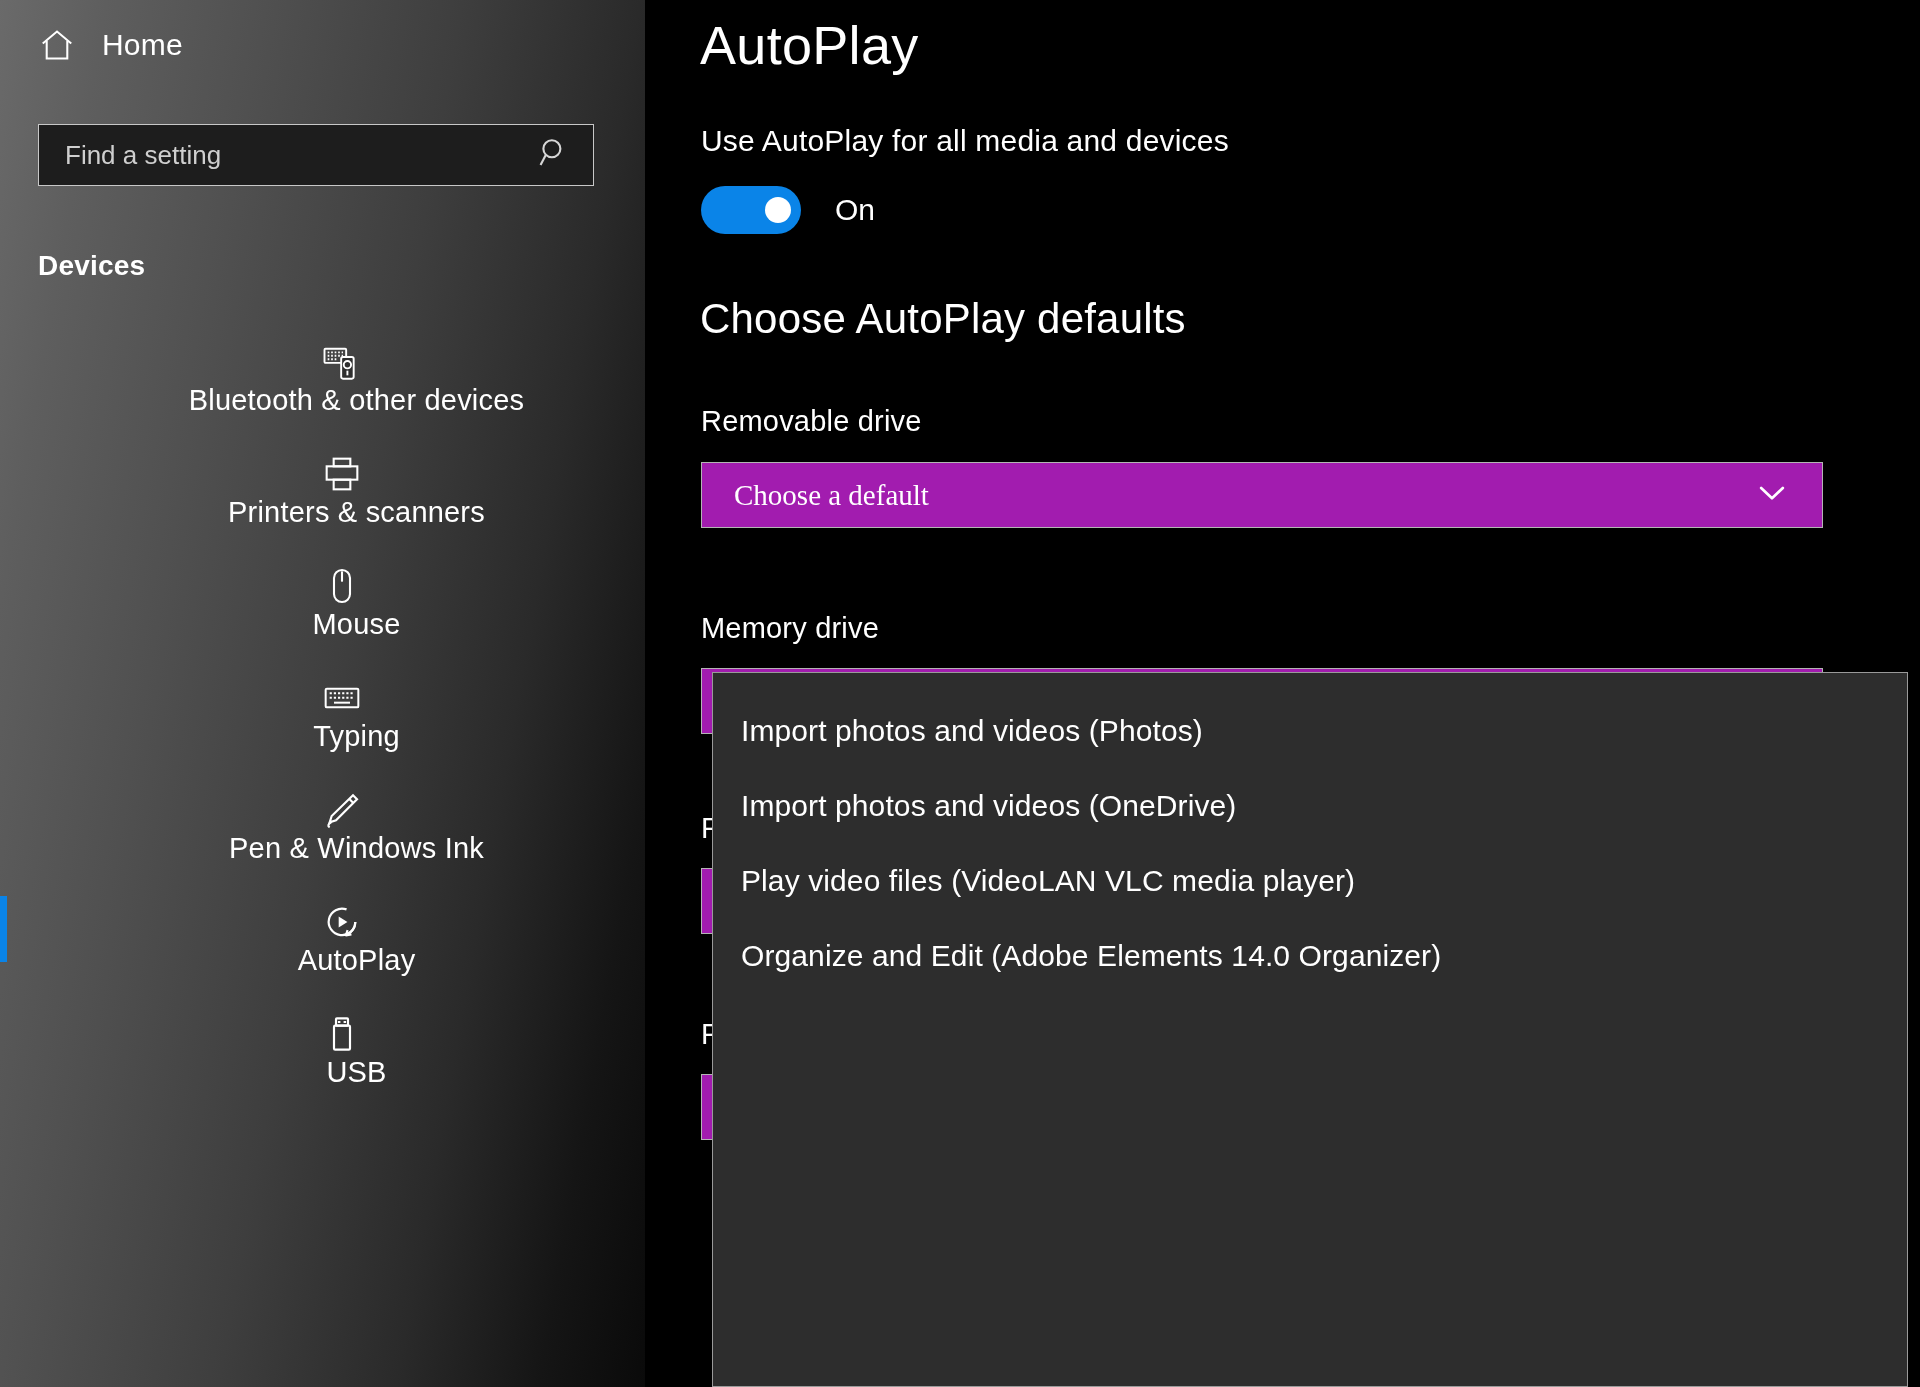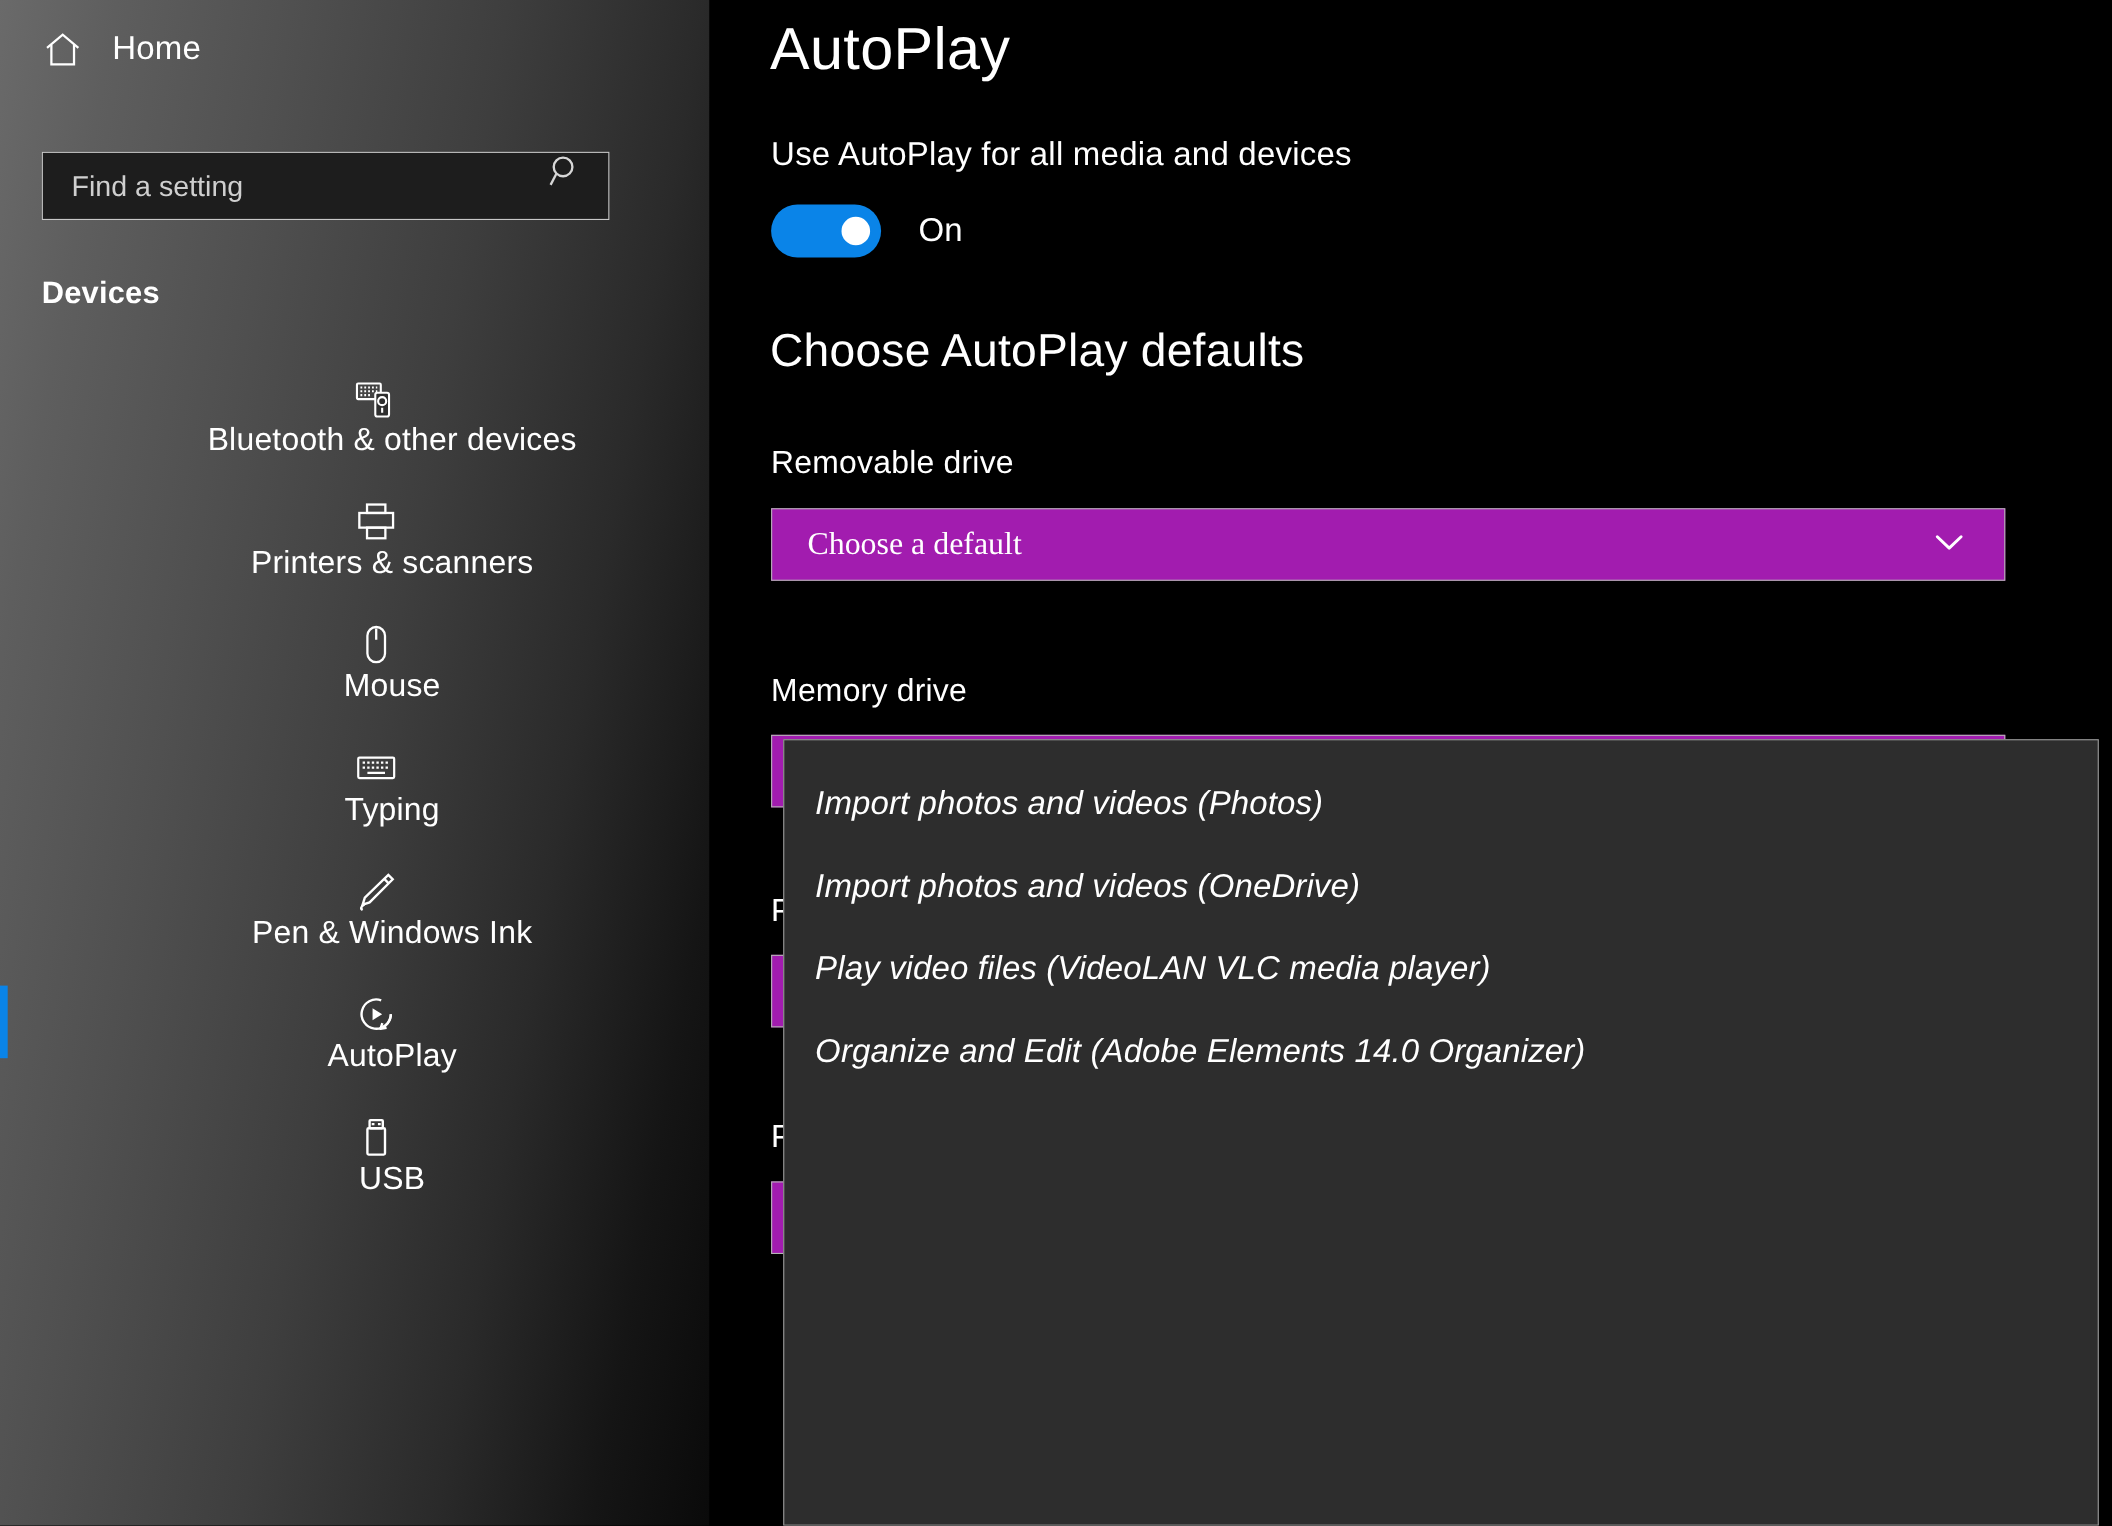--- a/index.html
+++ b/index.html
@@ -18,23 +18,23 @@
   }
   .home-row {
     position:absolute; left:38px; top:26px;
     display:flex; align-items:center; gap:26px;
     cursor:pointer;
   }
   .home-icon { width:38px; height:38px; display:block; }
   .home-label { font-size:30px; color:#ffffff; font-weight:400; letter-spacing:.2px; }
 
   .search-box {
-    position:absolute; left:38px; top:138px; width:516px; height:62px;
+    position:absolute; left:38px; top:124px; width:556px; height:62px;
     background:#1d1d1d; border:1px solid #c8c8c8;
-    display:flex; 
+    display:flex; align-items:center;
   }
   .search-input {
     flex:1; background:transparent; border:none; outline:none;
     color:#d6d6d6; font-size:26px; font-family:"Liberation Sans", sans-serif;
     padding-left:26px;
   }
   .search-input::placeholder { color:#cfcfcf; opacity:1; }
   .search-icon { width:34px; height:34px; margin-right:22px; flex:none; }
 
   .section-head {
@@ -103,21 +103,21 @@
   
   .g3-label { left:56px; top:812px; }
   .g3-combo { left:56px; top:868px; width:1122px; }
   .g4-label { left:56px; top:1018px; }
   .g4-combo { left:56px; top:1074px; width:1122px; }
 
   
   .flyout {
     position:absolute; left:712px; top:672px; width:1196px; height:715px;
     background:#2d2d2d; border:1px solid #9a9a9a;
-    overflow:hidden; z-index:50;font-style:italic;
+    overflow:hidden; z-index:50;
   }
   .fly-item {
     height:75px; display:flex; align-items:center;
     padding-left:28px; cursor:pointer;
     font-size:30px; color:#ffffff; white-space:nowrap; letter-spacing:.1px;
   }
   .fly-item:first-child { margin-top:20px; }
 </style>
 </head>
 <body>

